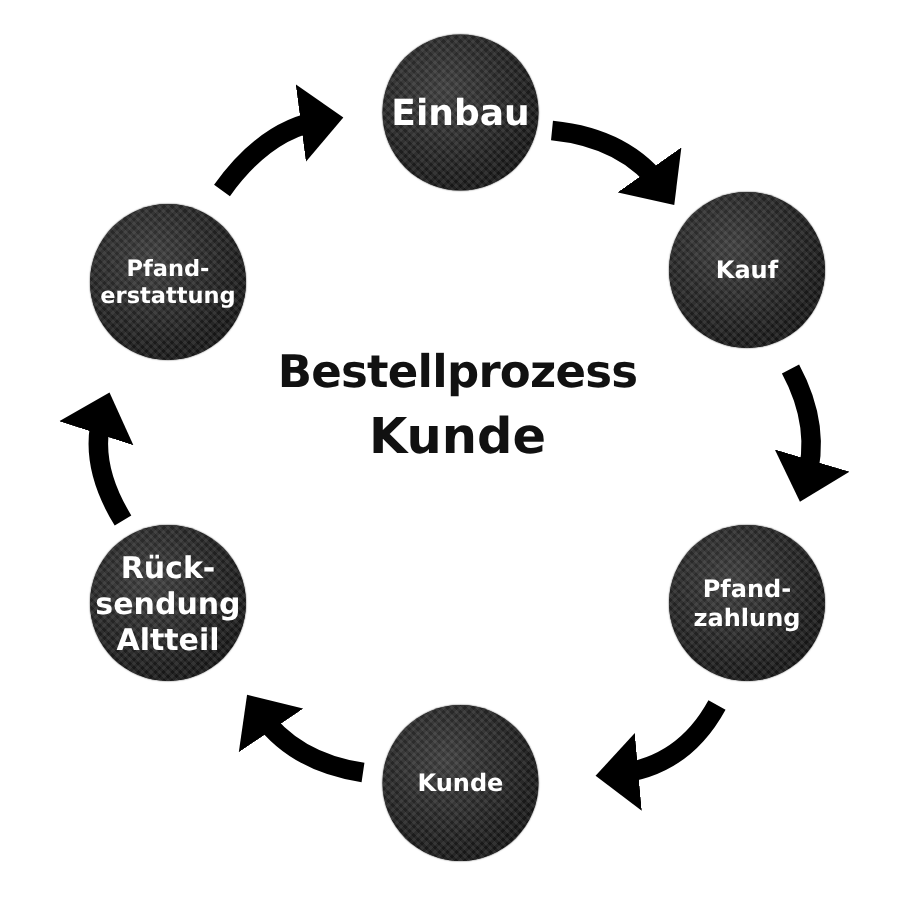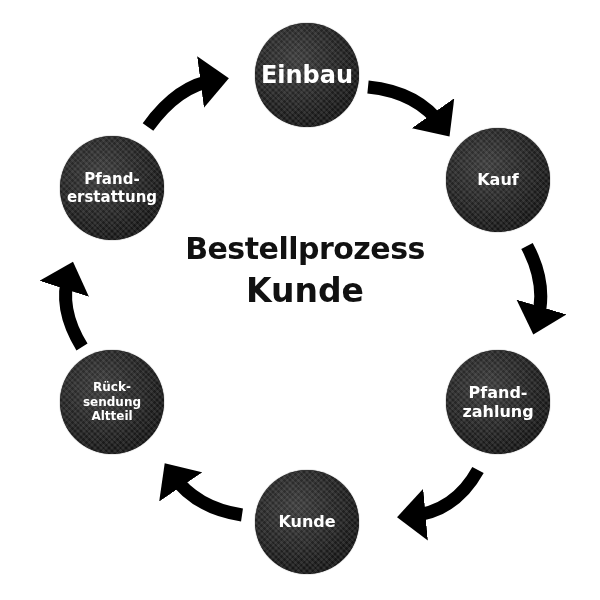--- a/index.html
+++ b/index.html
@@ -54,21 +54,21 @@
 <div class="node" style="left:446px;top:128px;width:104px;height:104px;font-size:16px;">
   <span class="lbl">Kauf</span>
 </div>
 <div class="node" style="left:446px;top:350px;width:104px;height:104px;font-size:16px;">
   <span class="lbl">Pfand-
 zahlung</span>
 </div>
 <div class="node" style="left:255px;top:470px;width:104px;height:104px;font-size:16px;">
   <span class="lbl">Kunde</span>
 </div>
-<div class="node" style="left:60px;top:350px;width:104px;height:104px;font-size:12px;">
+<div class="node" style="left:60px;top:350px;width:104px;height:104px;font-size:20px;">
   <span class="lbl">Rück-
 sendung
 Altteil</span>
 </div>
 <div class="node" style="left:60px;top:136px;width:104px;height:104px;font-size:15px;">
   <span class="lbl">Pfand-
 erstattung</span>
 </div>
 
 <div class="title-block">

